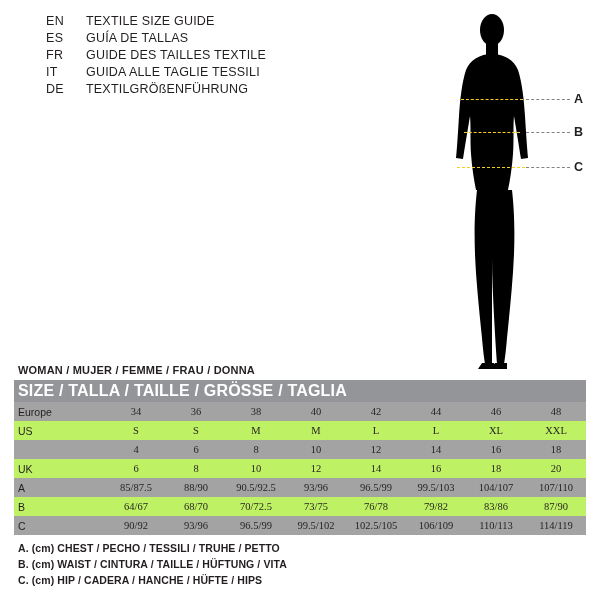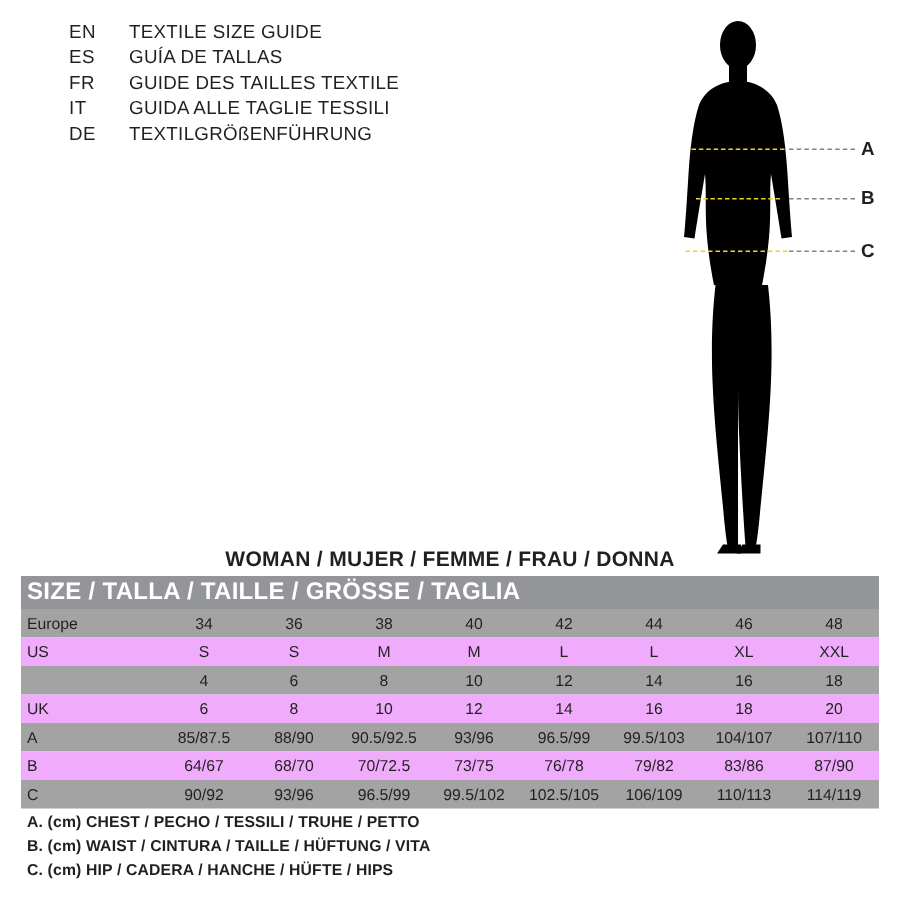--- a/index.html
+++ b/index.html
@@ -70,25 +70,24 @@
   }
 
   
   .table-area {
     position: absolute;
     left: 14px;
     top: 362px;
     width: 572px;
   }
   .woman-head {
-    font-size: 14px;
+    font-size: 11px;
     font-weight: bold;
     letter-spacing: 0.2px;
     padding: 2px 4px 4px 4px;
-    text-align: center;
   }
   table.size-table {
     border-collapse: collapse;
     width: 572px;
     table-layout: fixed;
     font-size: 10.5px;
   }
   table.size-table td {
     padding: 2px 4px;
     height: 15px;
@@ -96,23 +95,23 @@
     white-space: nowrap;
   }
   .row-header td {
     background: #939598;
     color: #ffffff;
     font-weight: bold;
     font-size: 16px;
     letter-spacing: 0.2px;
   }
   .row-grey td { background: #a3a3a3; }
-  .row-white td { background: #f0abfc; margin-top: 20px; }
+  .row-white td { background: #bef264; margin-top: 20px; }
   .col-label { text-align: left; }
-  .cell-val { text-align: center; }
+  .cell-val { text-align: center; font-family: Liberation Serif, serif; }
 
   
   .notes {
     position: absolute;
     left: 18px;
     top: 542px;
     width: 560px;
   }
   .note {
     font-size: 10.5px;

